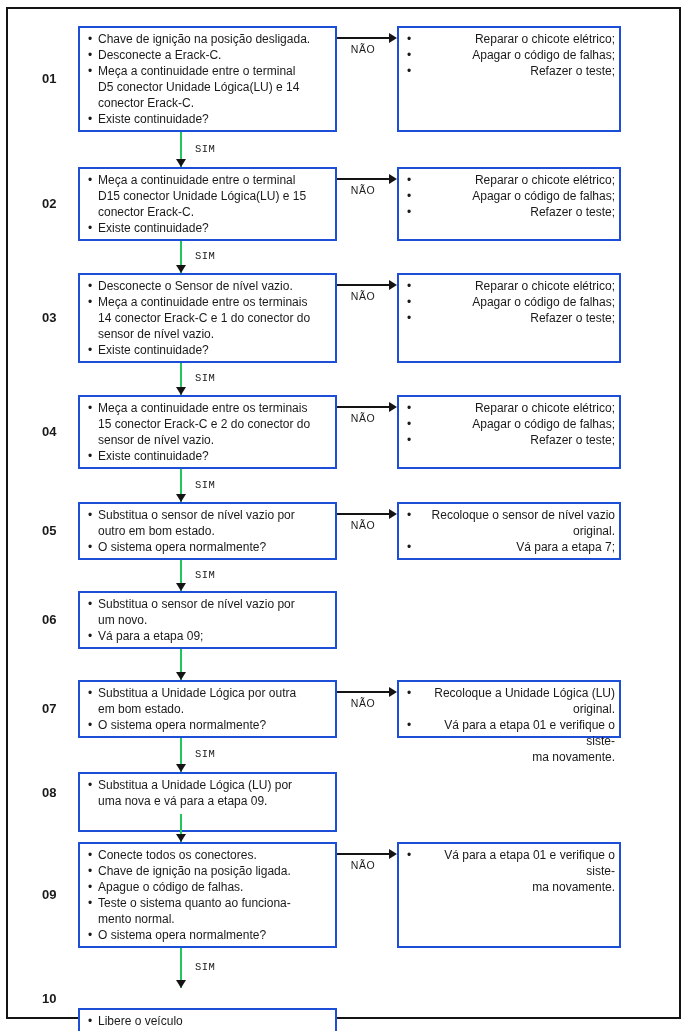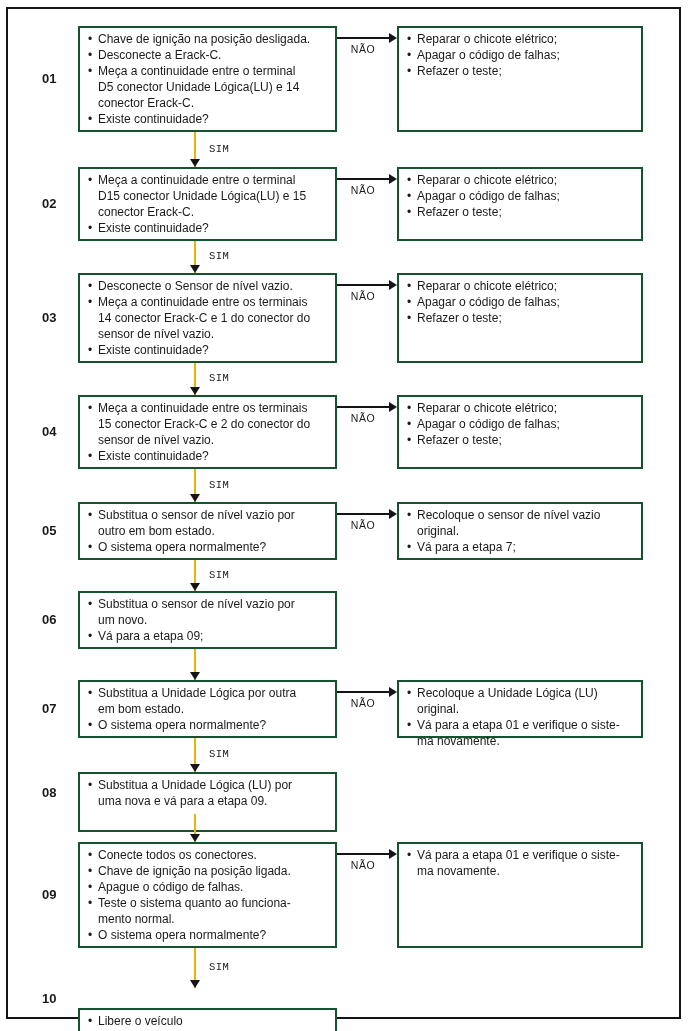--- a/index.html
+++ b/index.html
@@ -14,38 +14,38 @@
   
   .num {
     position:absolute; left:42px; width:32px; text-align:left;
     font-size:13px; font-weight:bold; line-height:16px;
   }
   .n1{top:71px}.n2{top:196px}.n3{top:310px}.n4{top:424px}.n5{top:523px}
   .n6{top:612px}.n7{top:701px}.n8{top:785px}.n9{top:887px}.n10{top:991px}
   
   .box {
     position:absolute; left:78px; width:259px; box-sizing:border-box;
-    border:2px solid #14532d; background:#fff; padding:3px 4px 3px 5px;
+    border:2px solid #1d4ed8; background:#fff; padding:3px 4px 3px 5px;
     font-size:12px; line-height:16px;
   }
-  .box.right { left:397px; width:246px; }
+  .box.right { left:397px; width:224px;text-align:right; }
   .y1{top:26px;height:106px}
   .y2{top:167px;height:74px}
   .y3{top:273px;height:90px}
   .y4{top:395px;height:74px}
   .y5{top:502px;height:58px}
   .y6{top:591px;height:58px}
   .y7{top:680px;height:58px}
   .y8{top:772px;height:60px}
   .y9{top:842px;height:106px}
   .y10{top:1008px;height:26px}
   .bullet { position:relative; padding-left:13px; white-space:pre-wrap; }
   .bullet::before { content:"\2022"; position:absolute; left:3px; }
   
-  .varrow { position:absolute; left:194px; width:2px; background:#eab308;font-family:Liberation Mono, monospace; }
+  .varrow { position:absolute; left:180px; width:2px; background:#22c55e;font-family:Liberation Mono, monospace; }
   .varrow::after {
     content:""; position:absolute; bottom:0; left:-4px;
     border-left:5px solid transparent; border-right:5px solid transparent;
     border-top:8px solid #141414;
   }
   .vlabel {
     position:absolute; left:15px; top:calc(50% - 7px);
     font-size:10.5px; line-height:13px; letter-spacing:.5px; white-space:nowrap;
   }
   .v1{top:132px;height:35px}

